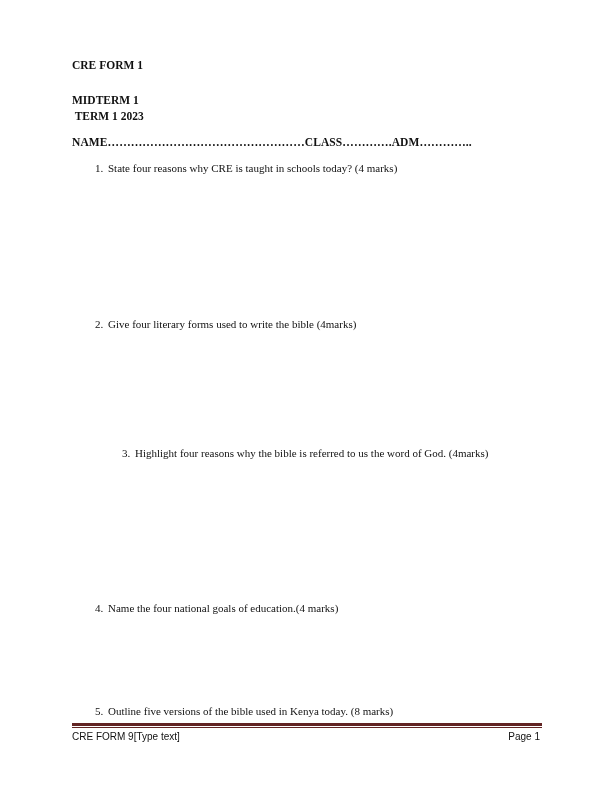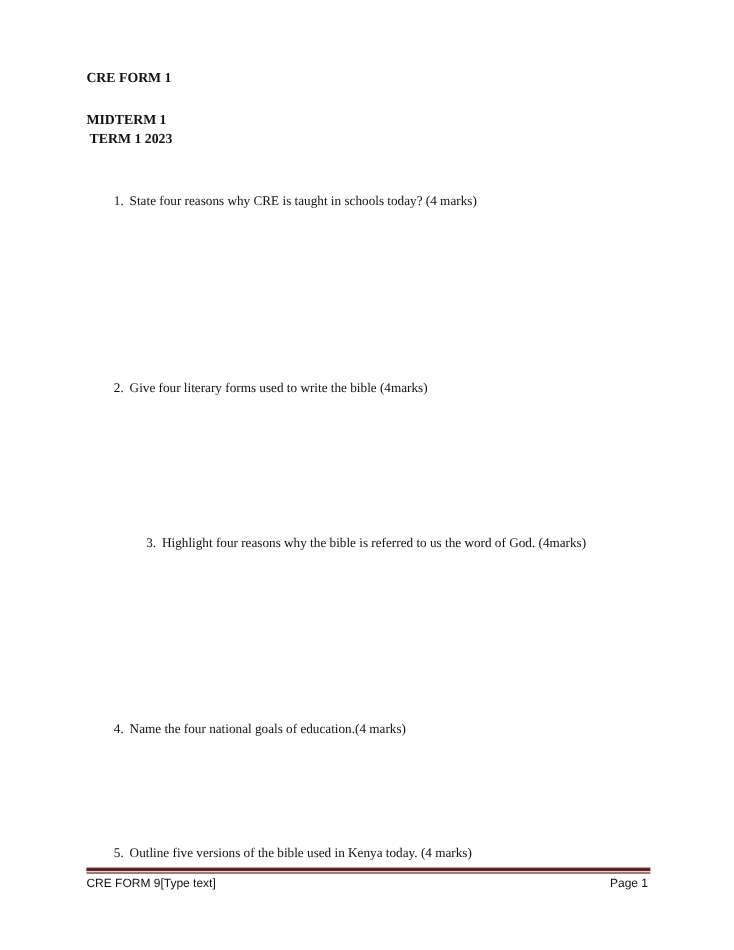--- a/index.html
+++ b/index.html
@@ -70,39 +70,40 @@
     .footer-right { right: 72px; text-align: right; }
   </style>
 </head>
 <body>
 
 <div class="page">
 
   <div class="hdr" style="top:58px;">CRE FORM 1</div>
   <div class="hdr" style="top:93px;">MIDTERM 1</div>
   <div class="hdr" style="top:109px; white-space:pre;"> TERM 1 2023</div>
+  <div class="hdr" style="top:135px; letter-spacing:0.1px;">NAME……………………………………………CLASS………….ADM…………..</div>
 
   <div class="q" style="top:161px;">
     <span class="num">1.</span><span>State four reasons why CRE is taught in schools today? (4 marks)</span>
   </div>
 
   <div class="q" style="top:317px;">
     <span class="num">2.</span><span>Give four literary forms used to write the bible (4marks)</span>
   </div>
 
   <div class="q" style="top:446px;margin-left:27px;">
     <span class="num">3.</span><span>Highlight four reasons why the bible is referred to us the word of God. (4marks)</span>
   </div>
 
   <div class="q" style="top:601px;">
     <span class="num">4.</span><span>Name the four national goals of education.(4 marks)</span>
   </div>
 
   <div class="q" style="top:704px;">
-    <span class="num">5.</span><span>Outline five versions of the bible used in Kenya today. (4 marks)</span>
+    <span class="num">5.</span><span>Outline five versions of the bible used in Kenya today. (8 marks)</span>
   </div>
 
   <div class="rule-thick"></div>
   <div class="rule-thin"></div>
 
   <div class="footer-left">CRE FORM 9[Type text]</div>
   <div class="footer-right">Page 1</div>
 
 </div>
 

